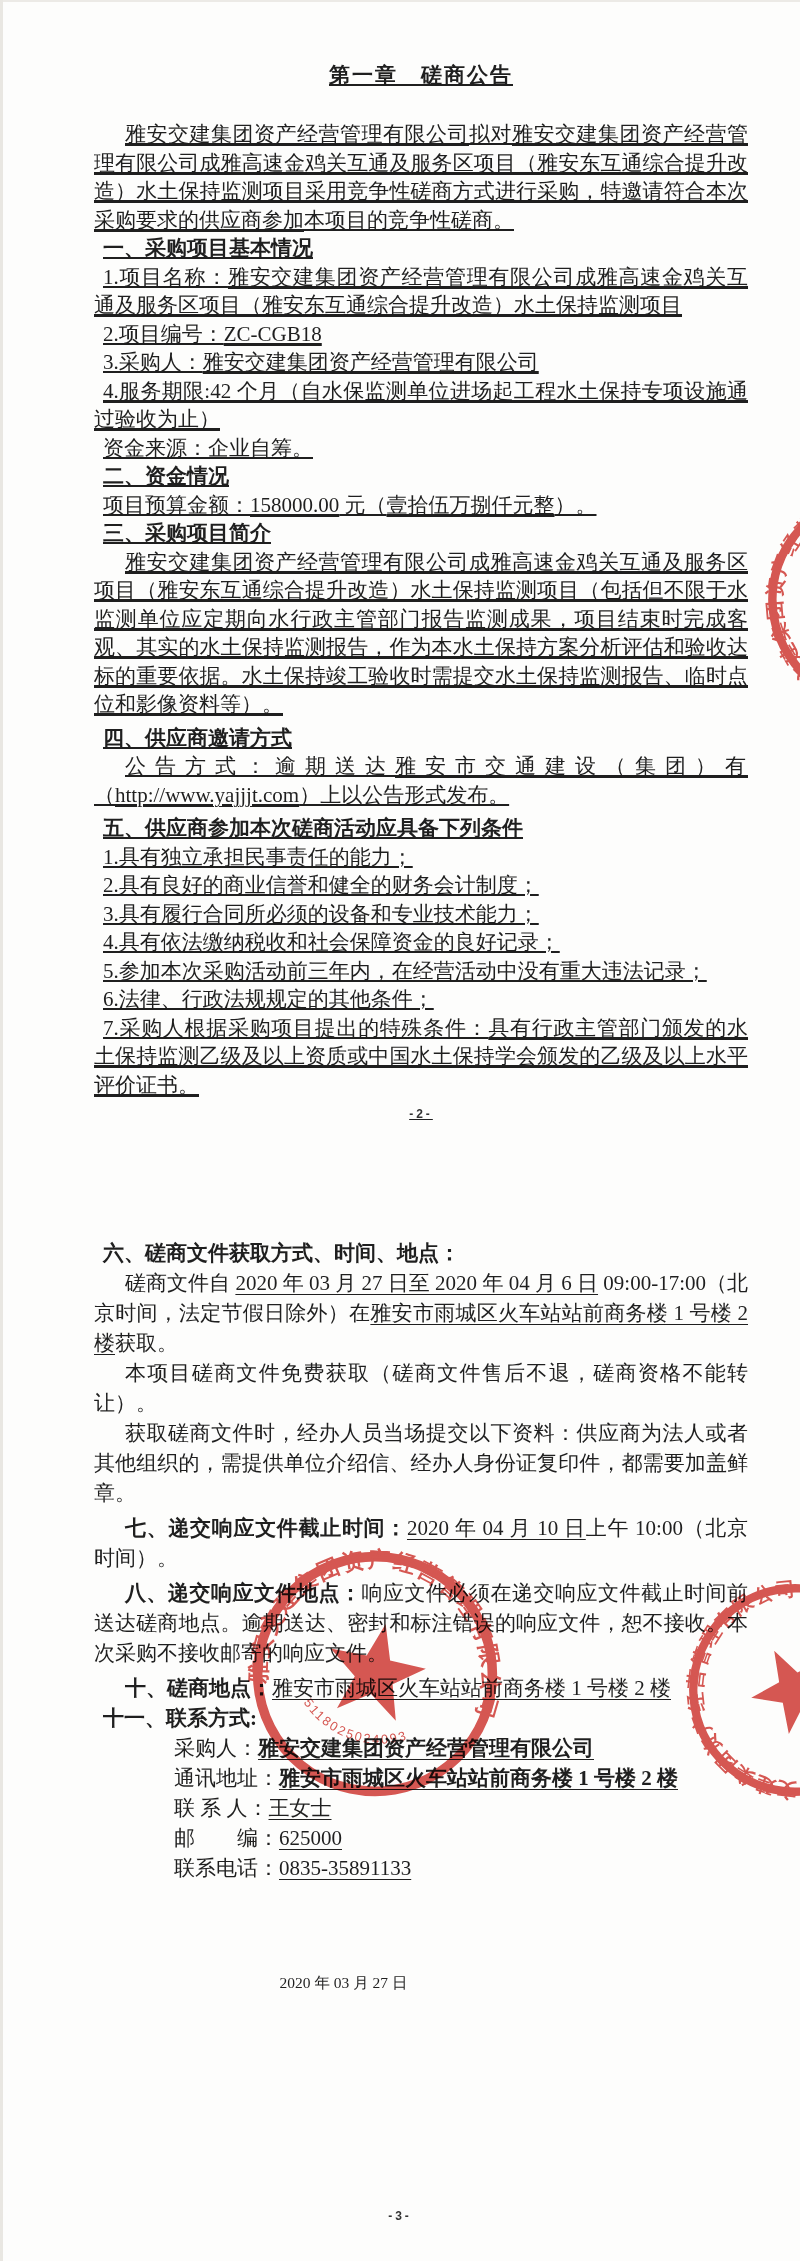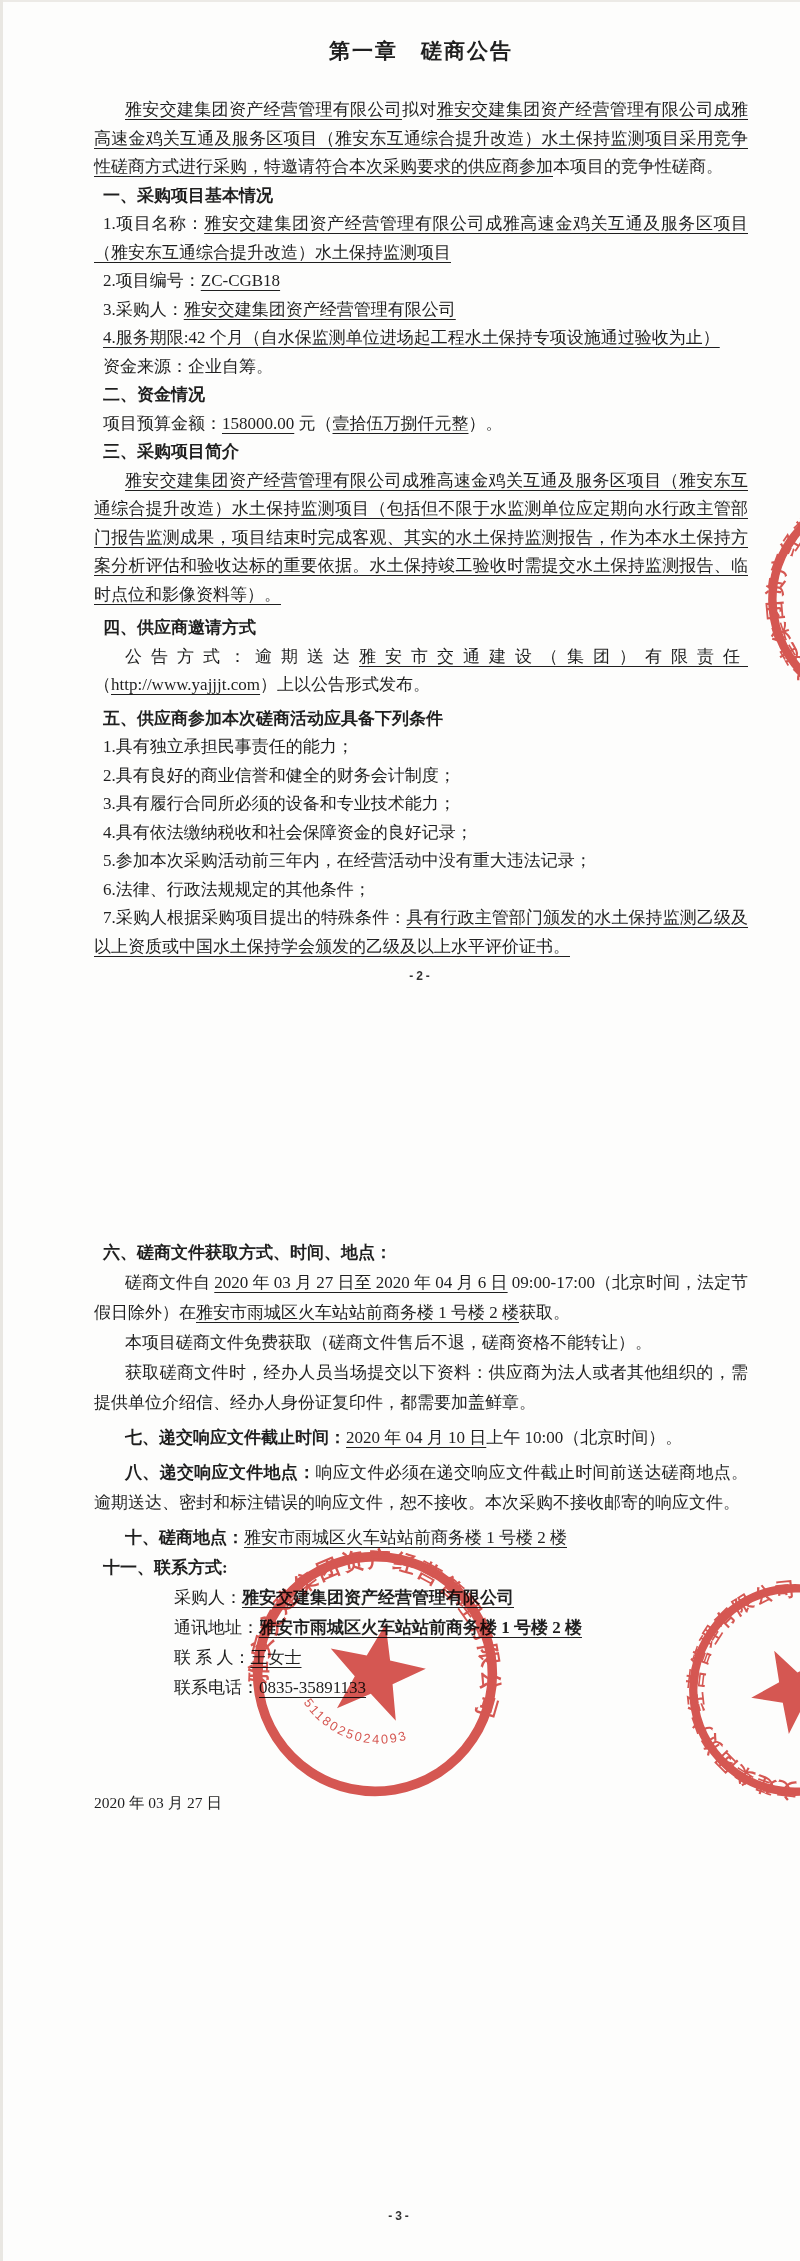--- a/index.html
+++ b/index.html
@@ -7,50 +7,50 @@
     position:relative;
     width:800px;height:2261px;
     margin:0 auto;
     background:#fdfdfc;
     overflow:hidden;
     font-family:"Liberation Serif","DejaVu Serif",serif;
     color:#1f1f1f;
     box-shadow:inset 3px 0 0 #e9e7e2, inset 0 2px 0 #eceae6;
   }
   .page-section{position:relative;}
-  #p1{min-height:1150px;box-sizing:border-box;padding:36px 52px 0 94px;}
+  #p1{min-height:1150px;box-sizing:border-box;padding:60px 52px 0 94px;text-decoration:underline;}
   #p2{height:1111px;box-sizing:border-box;padding:88px 52px 0 94px;}
   .doc-title{
     margin:0 0 30px 0;
     text-align:center;
     font-size:21px;font-weight:bold;
     line-height:30px;letter-spacing:2px;
   }
-  .para{margin:0;text-align:justify;font-size:17px;}
+  .para{margin:0;text-align:justify;font-size:21px;}
   #p1 .para{line-height:28.5px;}
   #p2 .para{line-height:30px;}
   .ind{text-indent:31px;}
   .li{text-indent:9px;}
   .h{font-weight:bold;}
   .u{text-decoration:underline;text-underline-offset:4px;text-decoration-thickness:1px;}
   .b{font-weight:bold;}
   .contact{padding-left:80px;}
   .spaced{letter-spacing:9px;white-space:nowrap;overflow:hidden;}
   .gap-s{margin-top:5px;}
   .page-num{
     margin-top:8px;
     text-align:center;
     font-size:12px;font-weight:bold;letter-spacing:3px;
     font-family:"Liberation Sans","DejaVu Sans",sans-serif;
     color:#333;
   }
   .page-num-abs{position:absolute;left:0;right:0;bottom:38px;margin:0;}
   .doc-date{
     margin-top:85px;
-    text-align:left;
+    text-align:center;
     padding-right:155px;
     font-size:15.5px;line-height:30px;
   }
   
   .stamp{
     position:absolute;
     pointer-events:none;
     mix-blend-mode:multiply;
     opacity:.85;
   }
@@ -98,20 +98,21 @@
         <p class="para ind"><span>磋商文件自 </span><span class="u">2020 年 03 月 27 日至 2020 年 04 月 6 日</span><span> 09:00-17:00（北京时间，法定节假日除外）在</span><span class="u">雅安市雨城区火车站站前商务楼 1 号楼 2 楼</span><span>获取。</span></p>
         <p class="para ind"><span>本项目磋商文件免费获取（磋商文件售后不退，磋商资格不能转让）。</span></p>
         <p class="para ind"><span>获取磋商文件时，经办人员当场提交以下资料：供应商为法人或者其他组织的，需提供单位介绍信、经办人身份证复印件，都需要加盖鲜章。</span></p>
         <p class="para ind gap-s"><span class="b">七、递交响应文件截止时间：</span><span class="u">2020 年 04 月 10 日</span><span>上午 10:00（北京时间）。</span></p>
         <p class="para ind gap-s"><span class="b">八、递交响应文件地点：</span><span>响应文件必须在递交响应文件截止时间前送达磋商地点。逾期送达、密封和标注错误的响应文件，恕不接收。本次采购不接收邮寄的响应文件。</span></p>
         <p class="para ind gap-s"><span class="b">十、磋商地点：</span><span class="u">雅安市雨城区火车站站前商务楼 1 号楼 2 楼</span></p>
         <p class="para h li"><span class="b">十一、联系方式:</span></p>
         <p class="para contact"><span>采购人：</span><span class="u b">雅安交建集团资产经营管理有限公司</span></p>
         <p class="para contact"><span>通讯地址：</span><span class="u b">雅安市雨城区火车站站前商务楼 1 号楼 2 楼</span></p>
         <p class="para contact"><span>联 系 人：</span><span class="u">王女士</span></p>
+        <p class="para contact"><span>邮　　编：</span><span class="u">625000</span></p>
         <p class="para contact"><span>联系电话：</span><span class="u">0835-35891133</span></p>
       </div>
     <p class="doc-date">2020 年 03 月 27 日</p>
     <p class="page-num page-num-abs">-3-</p>
   </div>
 
   <svg width="0" height="0" style="position:absolute">
     <defs>
       <path id="arcTop" d="M 22 150 A 102 102 0 1 1 218 150" fill="none"></path>
       <path id="arcBottom" d="M 60 160 A 85 85 0 0 0 180 160" fill="none"></path>

